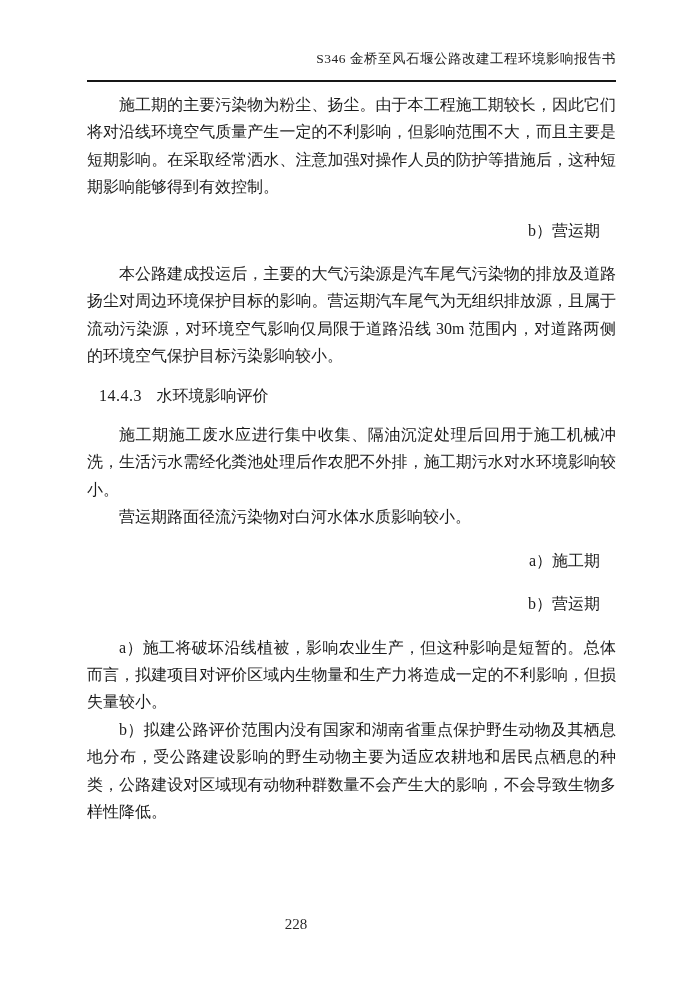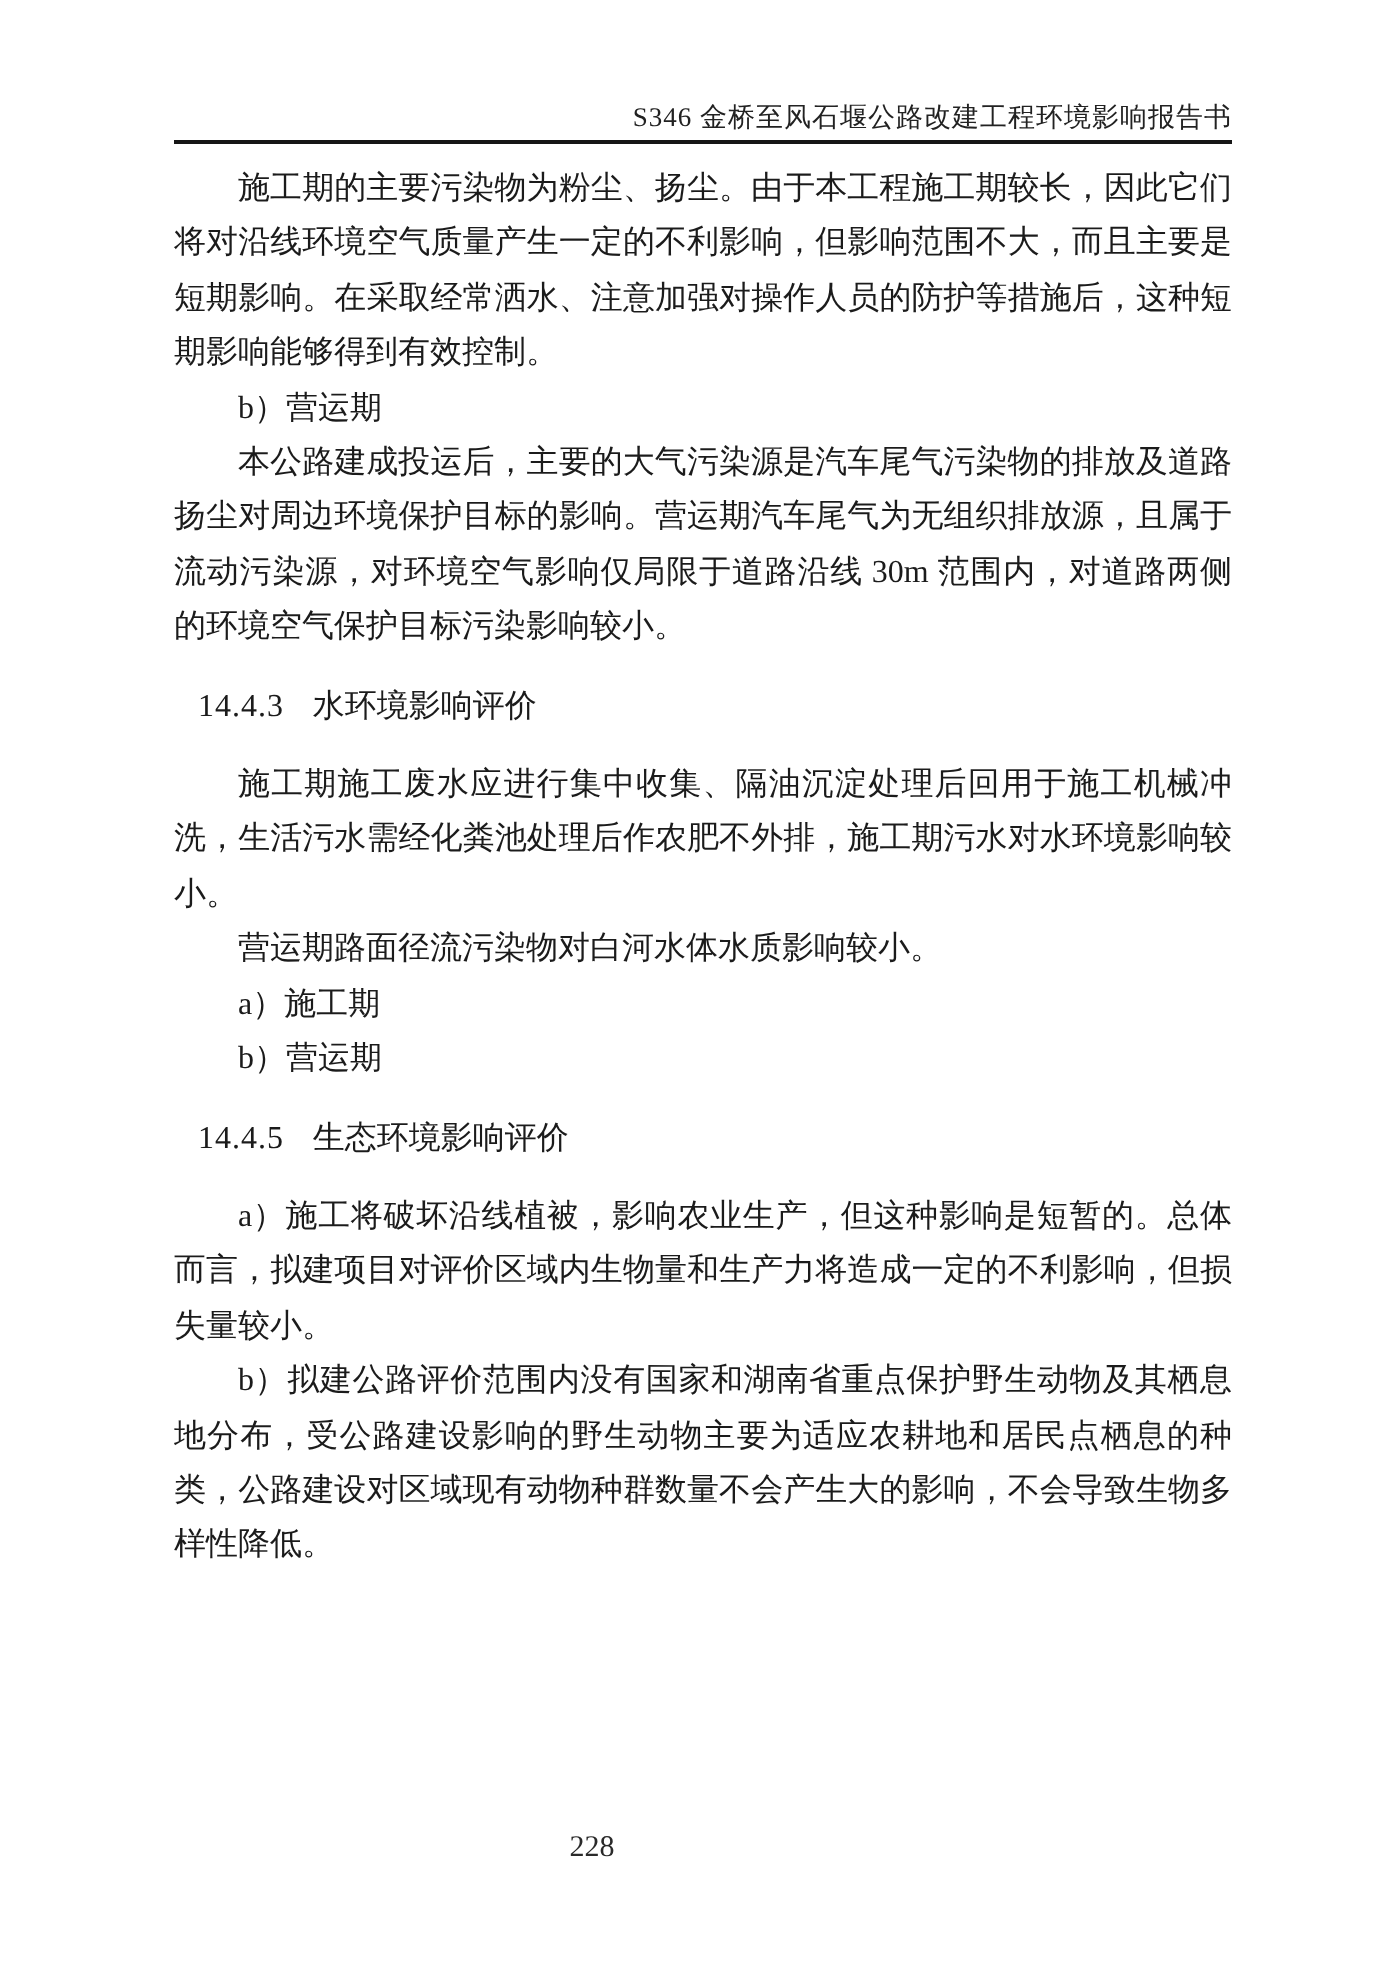--- a/index.html
+++ b/index.html
@@ -16,39 +16,39 @@
     position: absolute;
     left: 87px;
     top: 50px;
     width: 529px;
   }
   .doc-header {
     text-align: right;
     font-size: 13.5px;
     line-height: 18px;
     letter-spacing: 0.5px;
-    padding-bottom: 2px;
+    padding-bottom: 12px;
     border-bottom: 2px solid #161616;
     color: #222222;
   }
   .content {
     margin-top: 9px;
     font-size: 16px;
     line-height: 27.4px;
     text-align: justify;
     text-justify: inter-character;
   }
   .para {
     margin: 0;
     text-indent: 2em;
   }
   .subheading {
-    margin: 0;
+    margin: 16px;
     text-indent: 2em;
-    text-align: left;
+    text-align: right;
   }
   .heading {
     margin: 12px;
     text-align: left;
   }
   .heading .hnum {
     margin-right: 0.9em;
     letter-spacing: 0.5px;
   }
   .page-number {
@@ -84,23 +84,20 @@
 
     <p class="para">营运期路面径流污染物对白河水体水质影响较小。</p>
 
 
     <p class="subheading">a）施工期</p>
 
 
     <p class="subheading">b）营运期</p>
 
 
-    <div class="heading">
-      <span class="hnum">14.4.5</span><span class="htitle">生态环境影响评价</span>
-    </div>
 
     <p class="para">a）施工将破坏沿线植被，影响农业生产，但这种影响是短暂的。总体而言，拟建项目对评价区域内生物量和生产力将造成一定的不利影响，但损失量较小。</p>
 
     <p class="para">b）拟建公路评价范围内没有国家和湖南省重点保护野生动物及其栖息地分布，受公路建设影响的野生动物主要为适应农耕地和居民点栖息的种类，公路建设对区域现有动物种群数量不会产生大的影响，不会导致生物多样性降低。</p>
 
   </div>
 </div>
 
 <div class="page-number">228</div>
 

